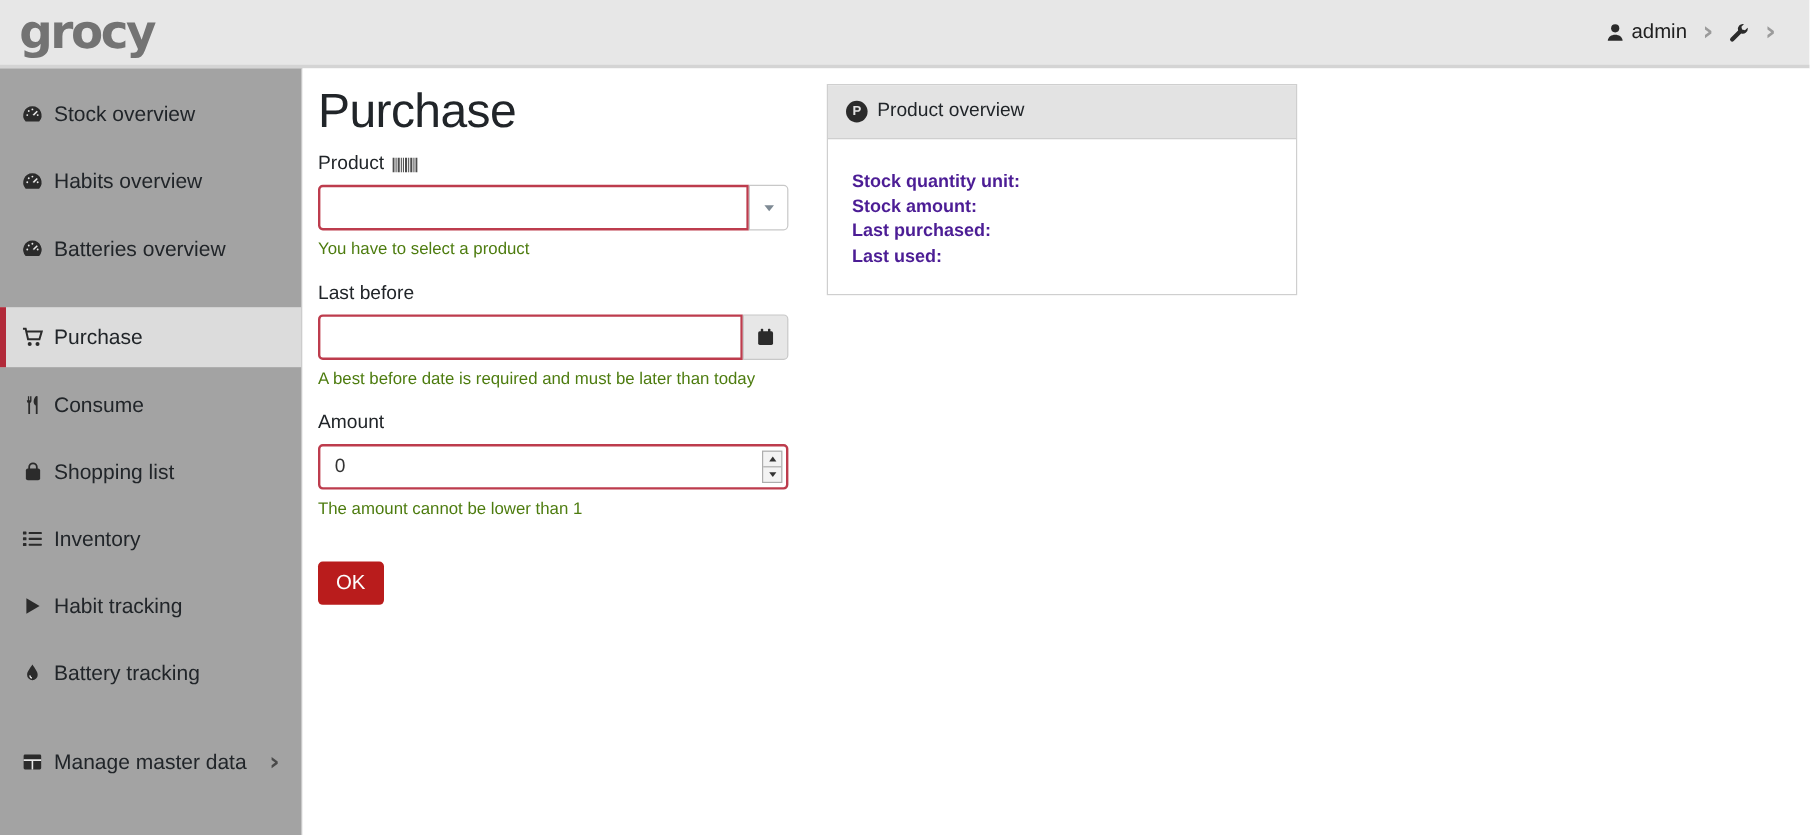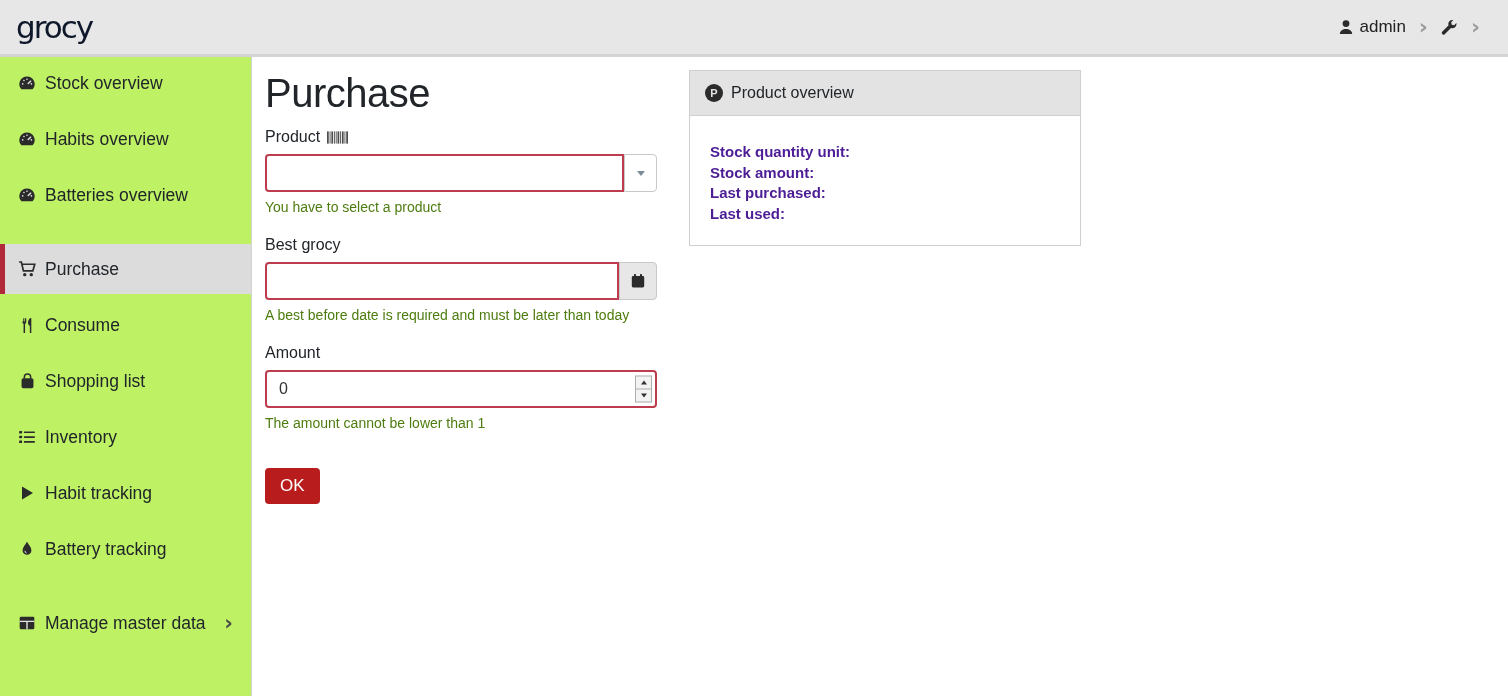--- a/index.html
+++ b/index.html
@@ -3,32 +3,32 @@
 <meta charset="utf-8">
 <style>
   * { box-sizing: border-box; margin: 0; padding: 0; }
   html,body { width:1508px; height:696px; overflow:hidden; }
   body { font-family: "Liberation Sans", sans-serif; color:#212529; background:#fff; }
   .screen { width:1508px; height:696px; display:flex; flex-direction:column; }
 
   
   .navbar { height:57px; background:#e7e7e7; border-bottom:3px solid #d4d4d4;
             display:flex; align-items:center; justify-content:space-between; padding:0 26px 0 16px; flex:0 0 auto;}
-  .brand { font-family:"DejaVu Sans", sans-serif; font-weight:400; font-size:31px;
-           color:#0f172a; letter-spacing:-2px; text-decoration:none; cursor:pointer; }
+  .brand { font-family:"DejaVu Sans", sans-serif; font-weight:700; font-size:39px;
+           color:#737373; letter-spacing:-2px; text-decoration:none; cursor:pointer; }
   .nav-right { display:flex; align-items:center; gap:11px; }
   .nav-user { display:flex; align-items:center; gap:6px; cursor:pointer; font-size:17px; color:#212121; }
   .icon { color:#2b2b2b; display:inline-flex; }
   .chev { color:#9b9b9b; font-size:22px; font-weight:bold; line-height:1; cursor:pointer;
           font-family:"DejaVu Sans", sans-serif; padding:0 2px; }
   .nav-tool { cursor:pointer; display:inline-flex; }
 
   
   .layout { flex:1; display:flex; min-height:0; }
-  .sidebar { width:252px; flex:0 0 252px; background:#bef264; border-right:1px solid #d2d2d2; padding-top:1px; }
+  .sidebar { width:252px; flex:0 0 252px; background:#a3a3a3; border-right:1px solid #d2d2d2; padding-top:13px; }
   .side-item { height:50px; margin-bottom:6px; display:flex; align-items:center; gap:9px;
                padding-left:18px; font-size:17.5px; color:#212529; cursor:pointer; }
   .side-item .icon { width:18px; justify-content:center; }
   .side-item.group-start { margin-top:24px; }
   .side-item.active { background:#dcdcdc; border-left:5px solid #b22a3a; padding-left:13px; }
   .side-item .item-chev { margin-left:auto; margin-right:18px; color:#4a4a4a; font-size:21px;
                           font-weight:bold; font-family:"DejaVu Sans", sans-serif; }
 
   
   .main { flex:1; background:#fff; position:relative; padding:14px 0 0 13px; }
@@ -248,21 +248,21 @@
           <div class="input-group">
             <input class="inp flat-right" type="text" value="" style="">
             <button class="combo-btn">
               <span class="caret-down"></span>
             </button>
           </div>
           <div class="err">You have to select a product</div>
         </div>
 
         <div class="field">
-          <label>Best grocy</label>
+          <label>Last before</label>
           <div class="input-group">
             <input class="inp flat-right" type="text" value="" style="">
             <button class="append-btn">
               <span class="icon">
                 <svg width="16" height="16" viewBox="0 0 16 16" fill="currentColor">
                     <rect x="4" y="1" width="2" height="3.4" rx=".6"></rect>
                     <rect x="10" y="1" width="2" height="3.4" rx=".6"></rect>
                     <rect x="1.8" y="3" width="12.4" height="11.4" rx="1.4"></rect>
                   </svg>
               </span>

